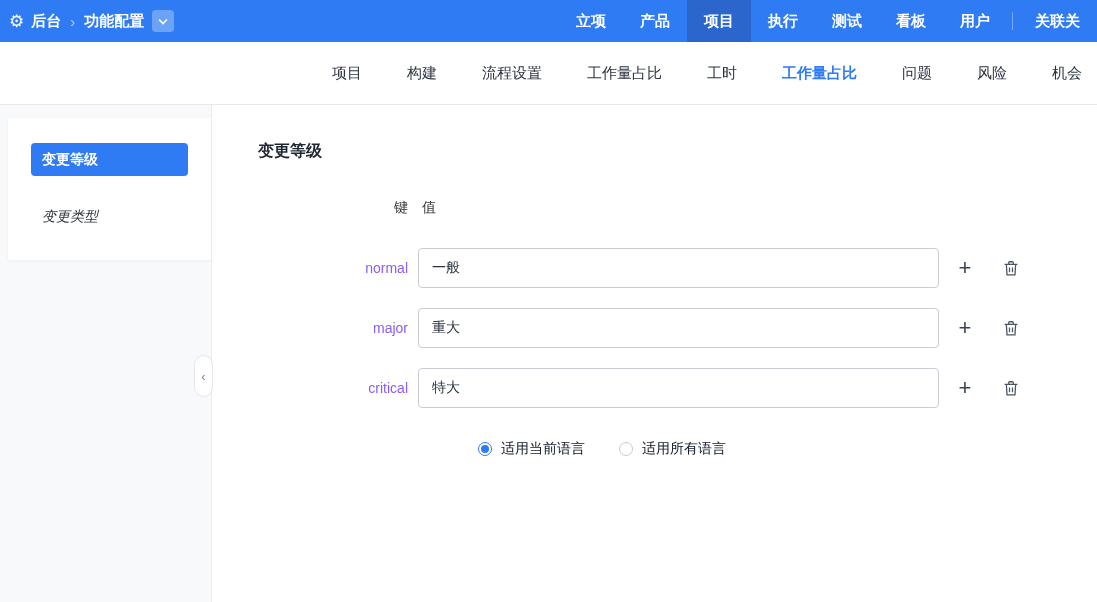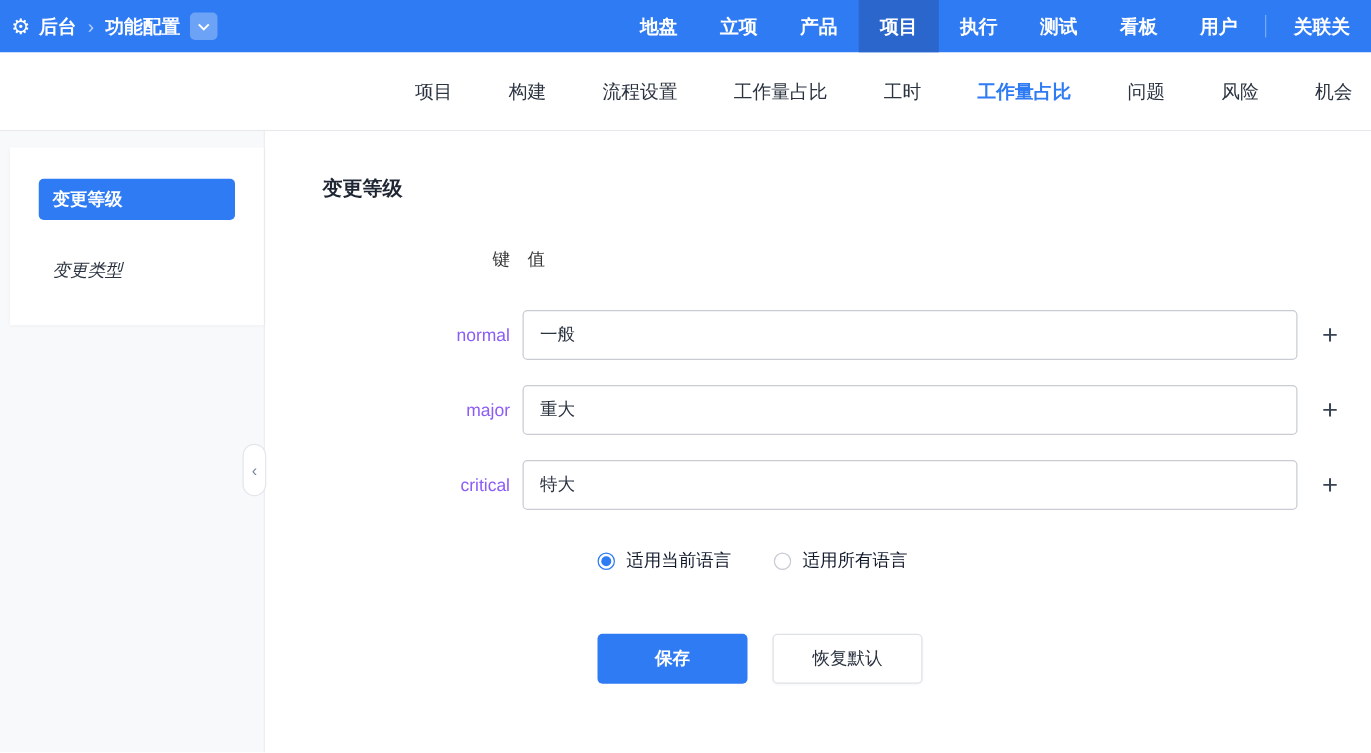--- a/index.html
+++ b/index.html
@@ -63,21 +63,21 @@
   .page-title{ font-size:16px; font-weight:700; color:#1f2633; }
 
   .kv-header{ display:flex; margin-top:37px; font-size:14px; color:#333; }
   .kv-header .hk{ width:150px; text-align:right; }
   .kv-header .hv{ margin-left:10px; padding-left:4px; }
 
   .kv-row{ display:flex; align-items:center; margin-top:20px; }
   .kv-row.first{ margin-top:31px; }
   .kv-key{ width:150px; text-align:right; font-size:14px; color:#8b5cf6; }
   .kv-input{
-    margin-left:10px; width:620px; height:40px;
+    margin-left:10px; width:521px; height:40px;
     border:1px solid #c9ccd2; border-radius:4px; padding:0 13px;
     font-size:14px; color:#2b3340; outline:none; background:#fff;
     font-family:"Liberation Sans","DejaVu Sans",sans-serif;
   }
   .icon-btn{
     background:none; border:none; cursor:pointer; padding:0;
     display:flex; align-items:center; justify-content:center;
   }
   .plus-btn{ margin-left:13px; width:26px; height:26px; font-size:22px; font-weight:400; color:#3a4354; line-height:1; }
   .trash-btn{ margin-left:20px; width:26px; height:26px; }
@@ -109,21 +109,20 @@
     <span class="crumb">后台</span>
     <span class="crumb-sep">›</span>
     <span class="crumb">功能配置</span>
     <span class="drop-badge">
       <svg width="10" height="7" viewBox="0 0 10 7">
         <polyline points="1,1.5 5,5.5 9,1.5" fill="none" stroke="#ffffff" stroke-width="1.6"></polyline>
       </svg>
     </span>
   </div>
   <div class="topnav">
-    <div class="topnav-item">地盘</div>
     <div class="topnav-item">立项</div>
     <div class="topnav-item">产品</div>
     <div class="topnav-item active">项目</div>
     <div class="topnav-item">执行</div>
     <div class="topnav-item">测试</div>
     <div class="topnav-item">看板</div>
     <div class="topnav-item">用户</div>
     <div class="topnav-divider"></div>
     <div class="topnav-item">关联关</div>
   </div>
@@ -209,18 +208,14 @@
             <span class="radio-dot"></span>
           </span>
         <span>适用当前语言</span>
       </div>
       <div class="radio-item">
         <span class="radio-circle"></span>
         <span>适用所有语言</span>
       </div>
     </div>
 
-    <div class="btn-row">
-      <button class="btn btn-primary">保存</button>
-      <button class="btn btn-default">恢复默认</button>
-    </div>
   </div>
 </div>
 
 </body></html>

